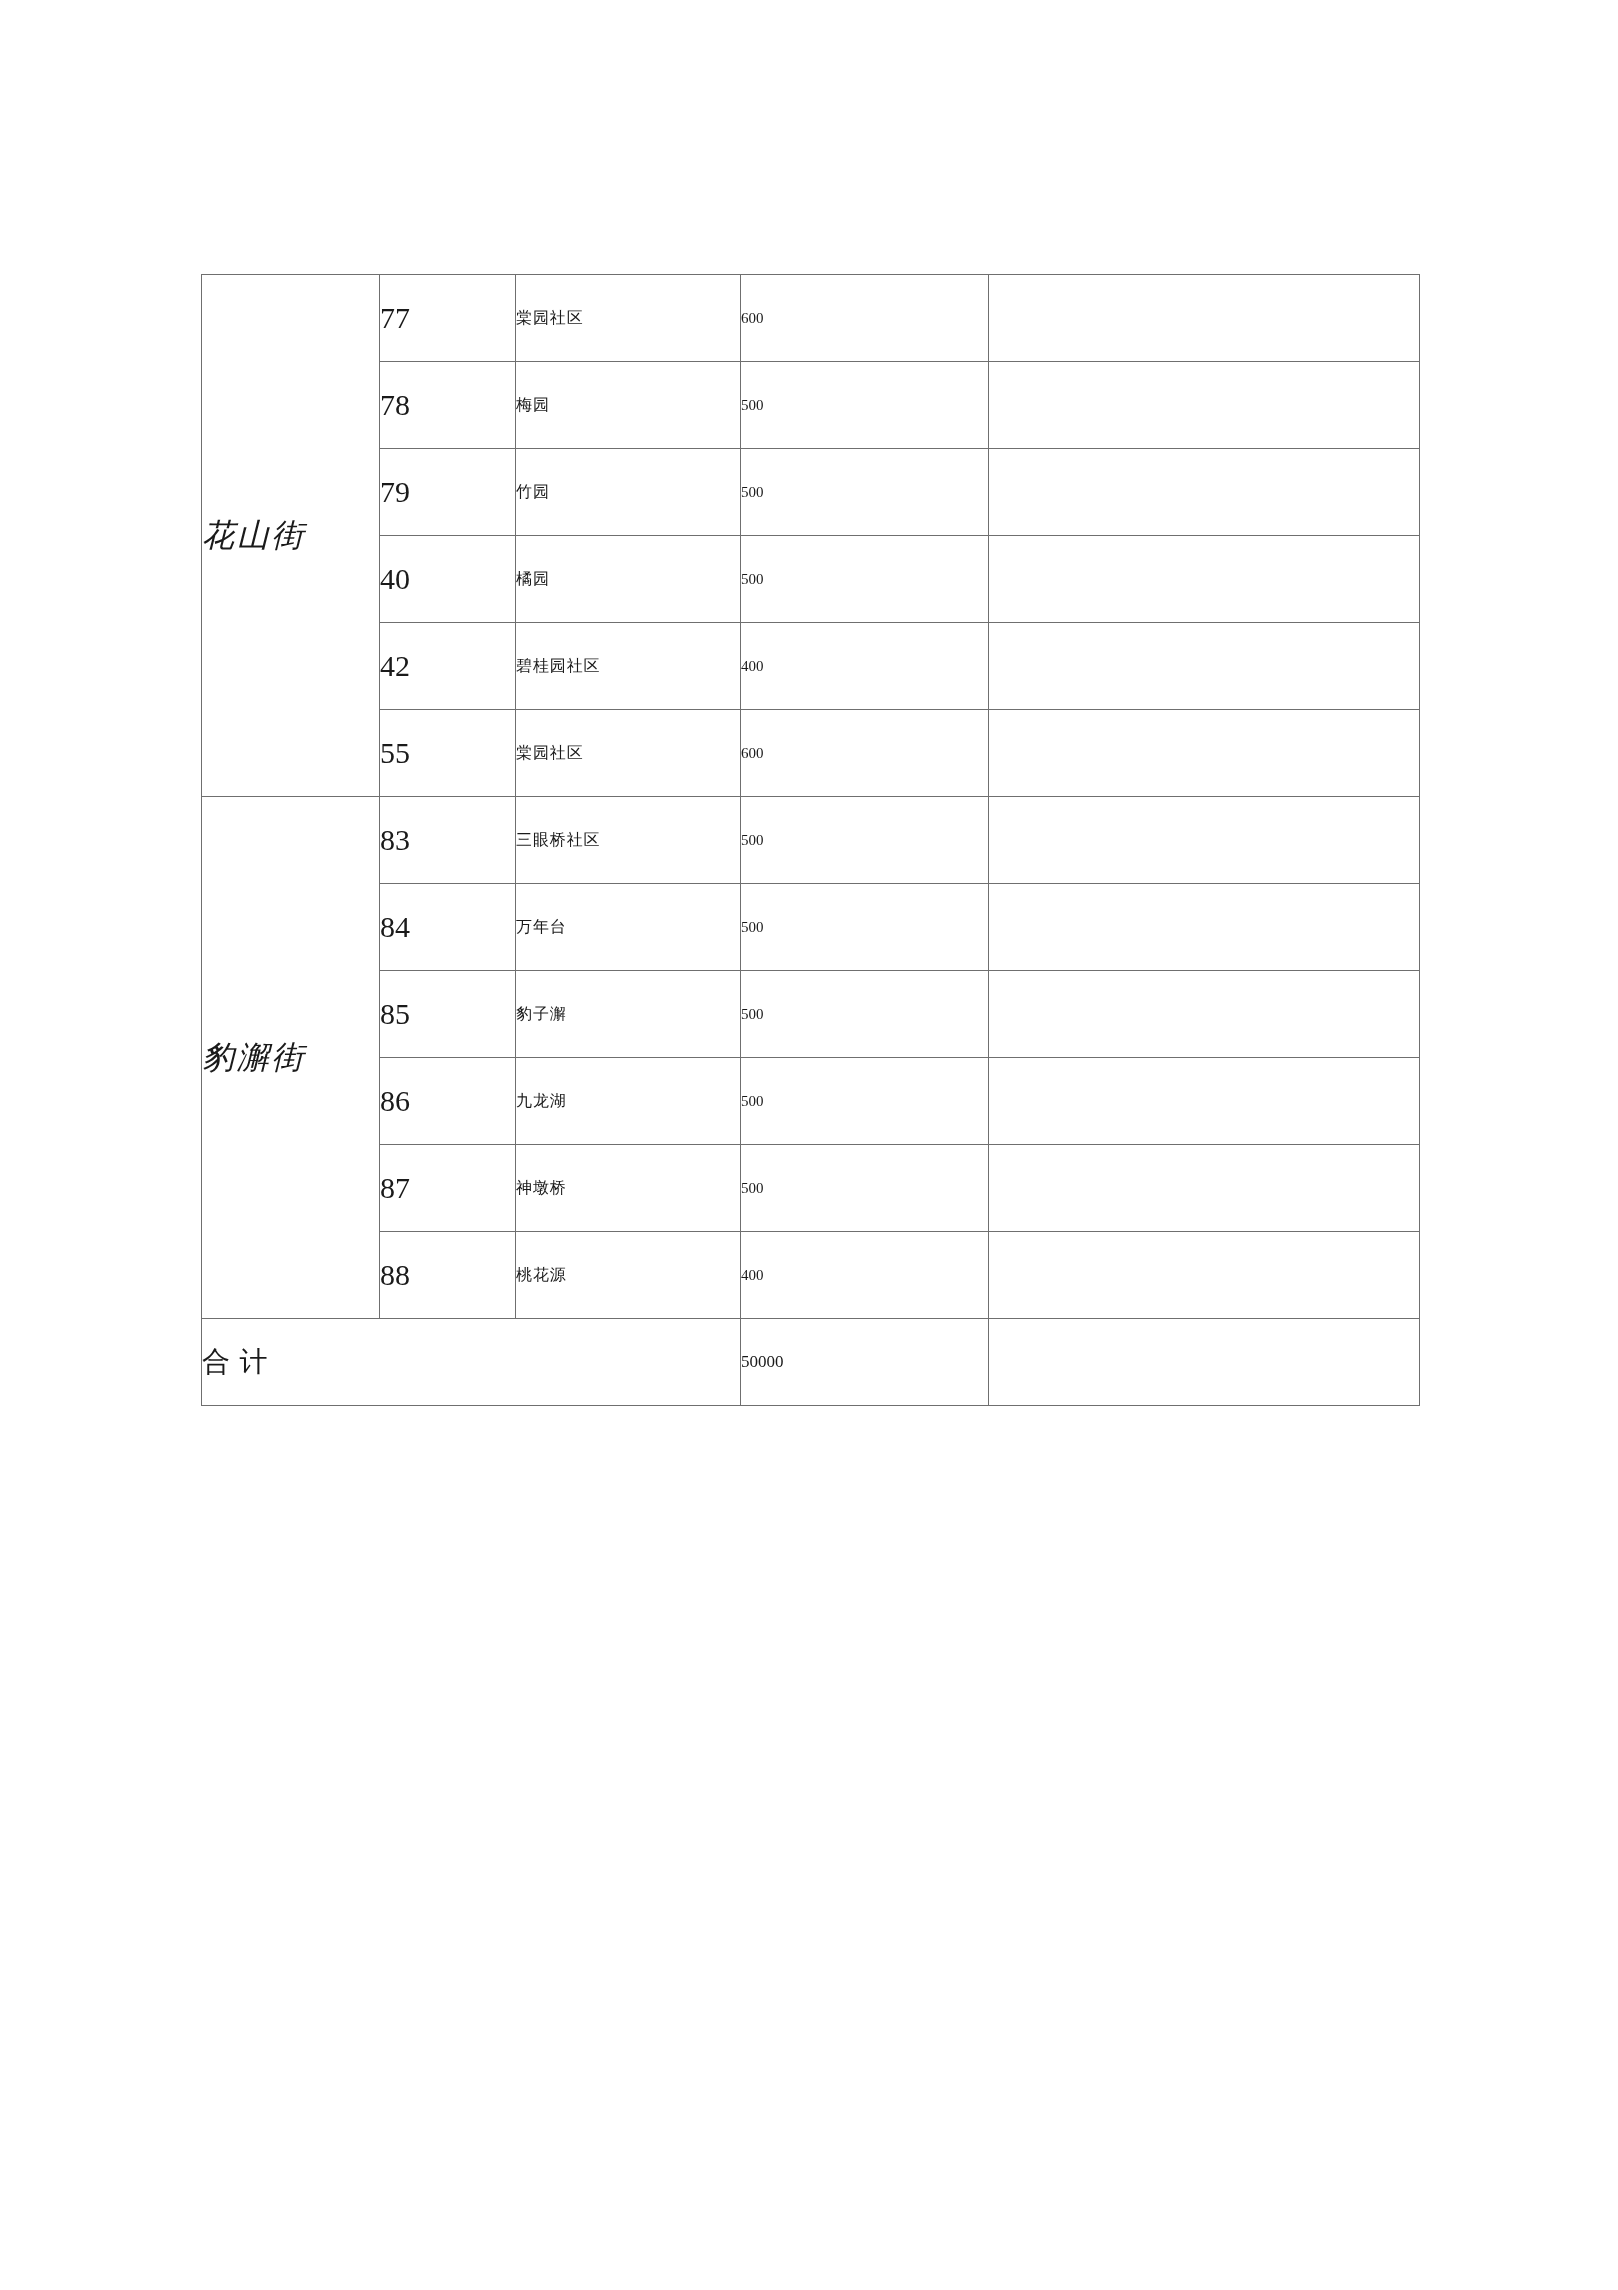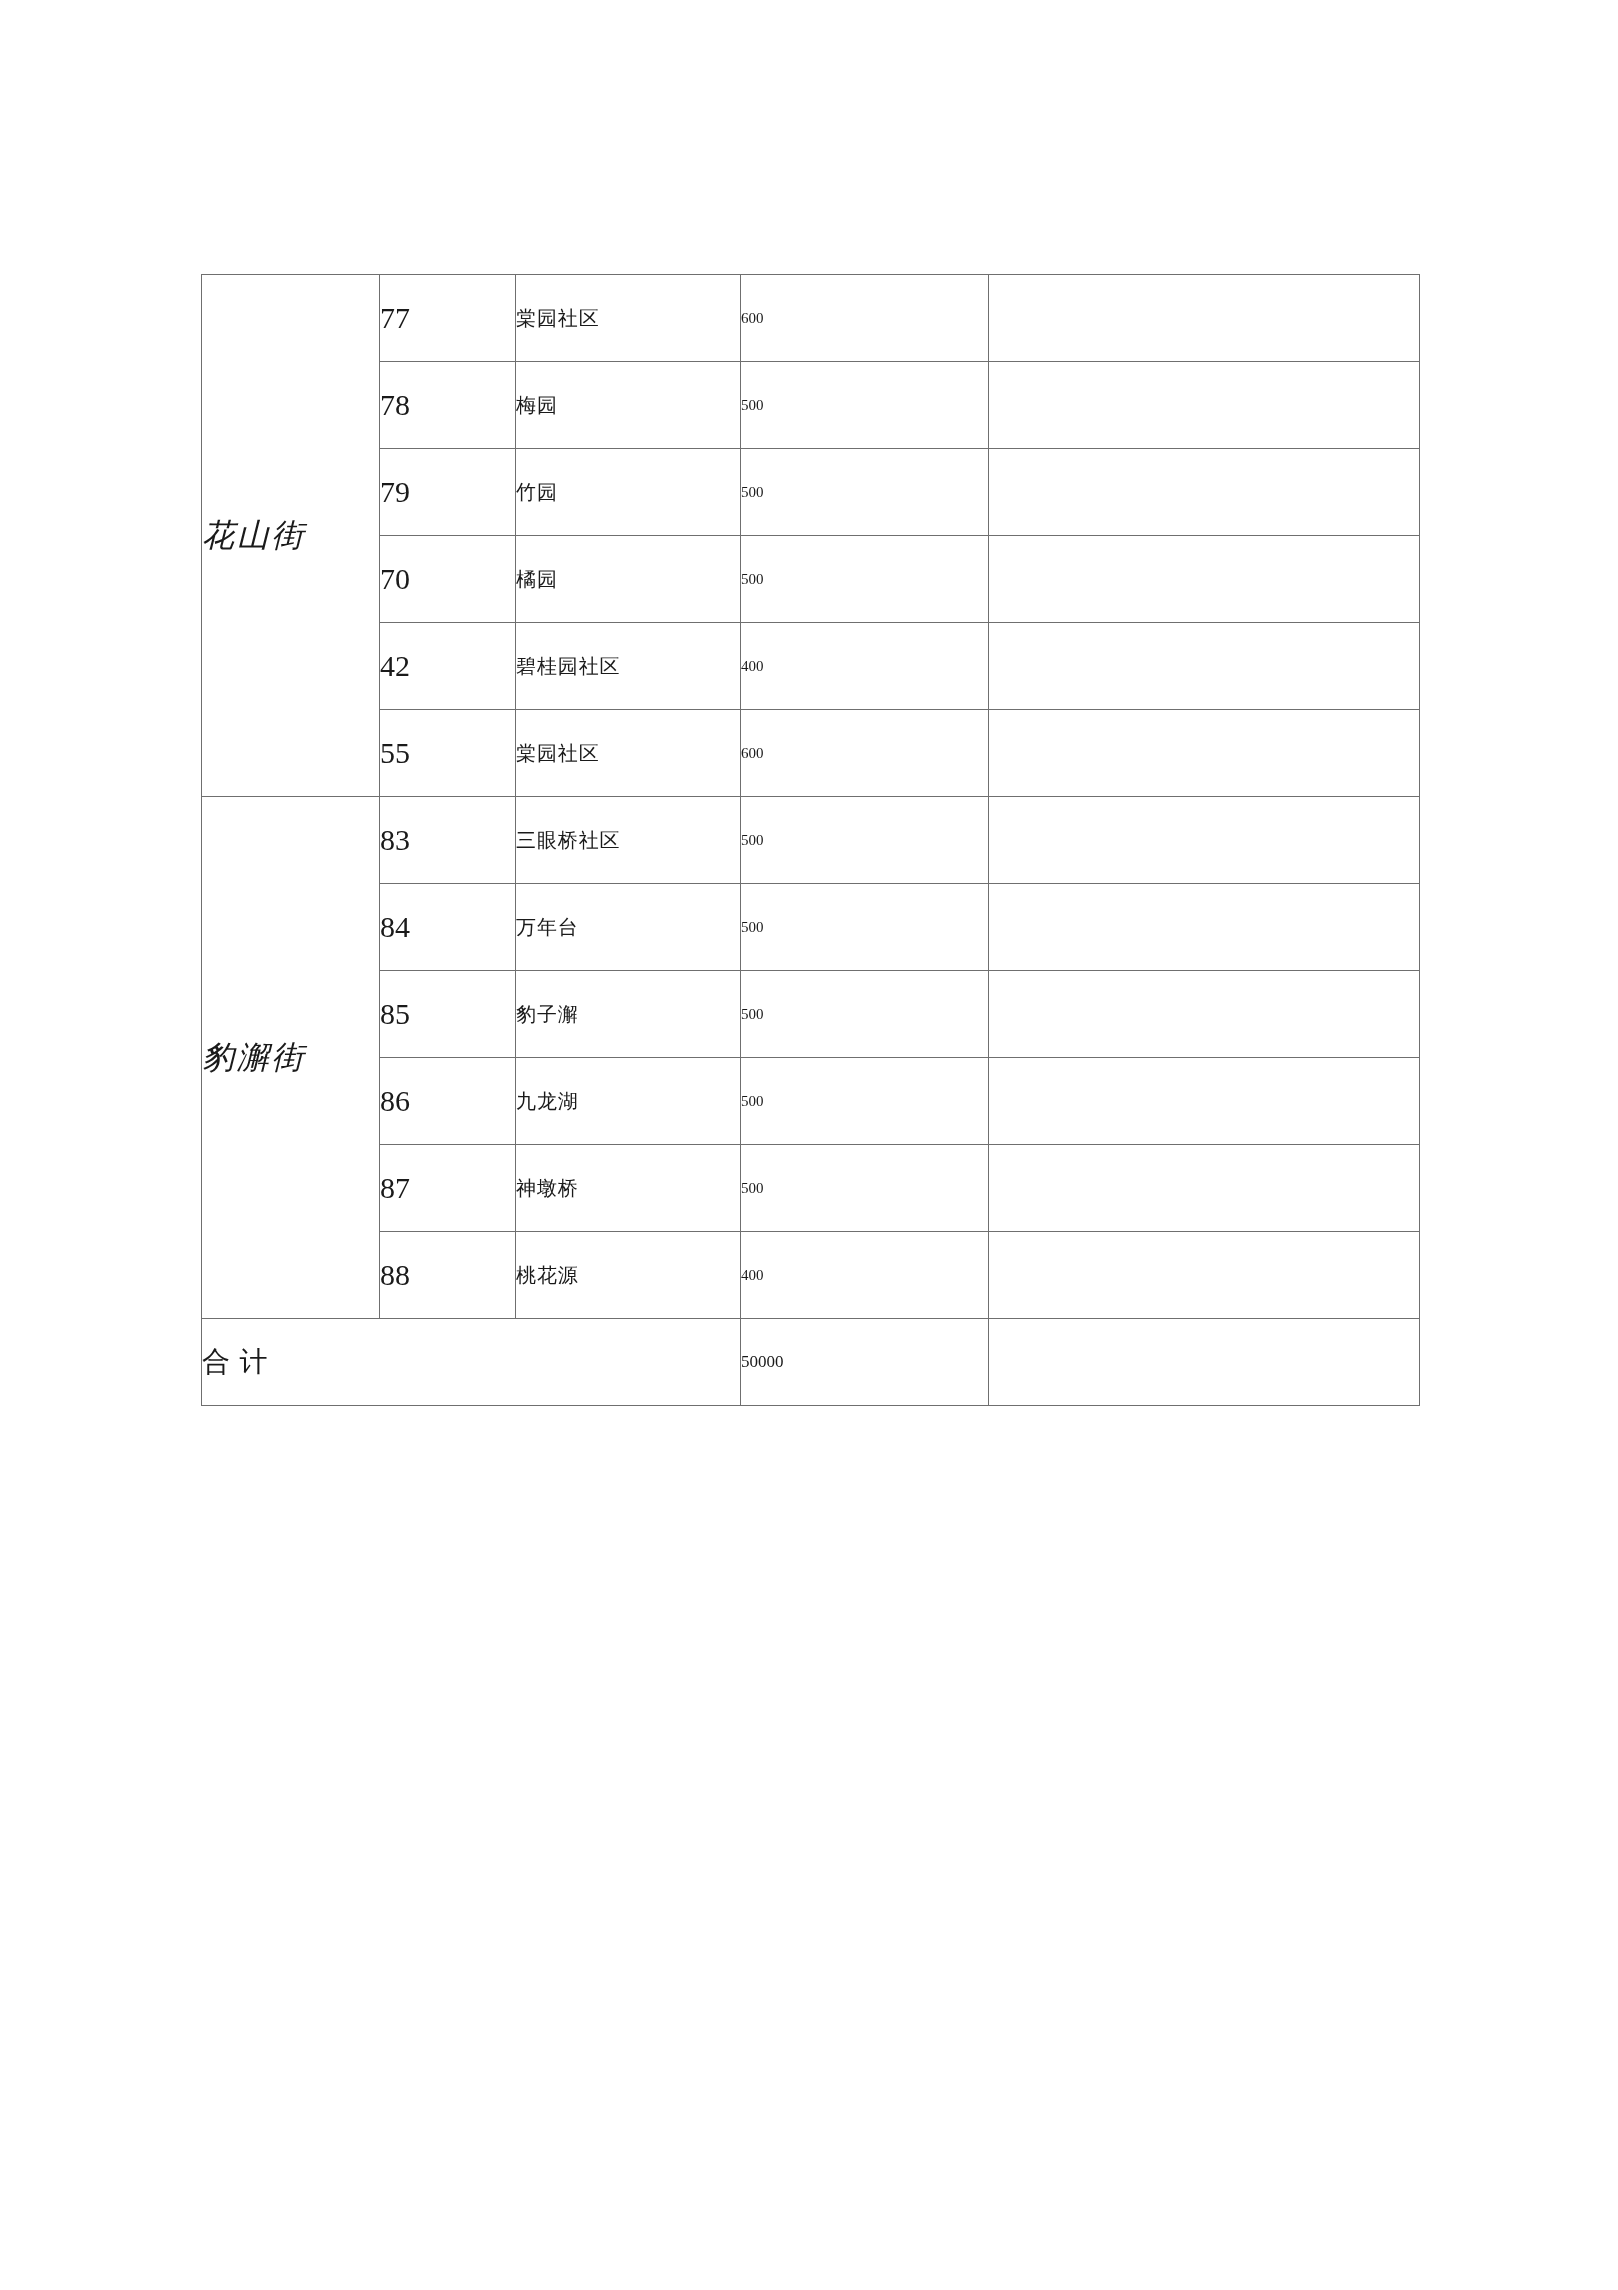--- a/index.html
+++ b/index.html
@@ -50,21 +50,21 @@
     font-size: 32px;
     letter-spacing: 2.8px;
     font-weight: 500;
     font-style: italic;
     font-family: "Liberation Serif", "DejaVu Serif", serif;
   }
   .idx-cell {
     font-size: 30px;
   }
   .name-cell {
-    font-size: 20px;
+    font-size: 16px;
     letter-spacing: 0.9px;
   }
   .qty-cell {
     font-size: 15px;
   }
   .blank-cell { }
   .total-label {
     font-size: 28px;
     letter-spacing: 9.4px;
     font-weight: 500;
@@ -101,21 +101,21 @@
           <td class="qty-cell">500</td>
           <td class="blank-cell"></td>
         </tr>
         <tr>
           <td class="idx-cell">79</td>
           <td class="name-cell">竹园</td>
           <td class="qty-cell">500</td>
           <td class="blank-cell"></td>
         </tr>
         <tr>
-          <td class="idx-cell">70</td>
+          <td class="idx-cell">40</td>
           <td class="name-cell">橘园</td>
           <td class="qty-cell">500</td>
           <td class="blank-cell"></td>
         </tr>
         <tr>
           <td class="idx-cell">42</td>
           <td class="name-cell">碧桂园社区</td>
           <td class="qty-cell">400</td>
           <td class="blank-cell"></td>
         </tr>

